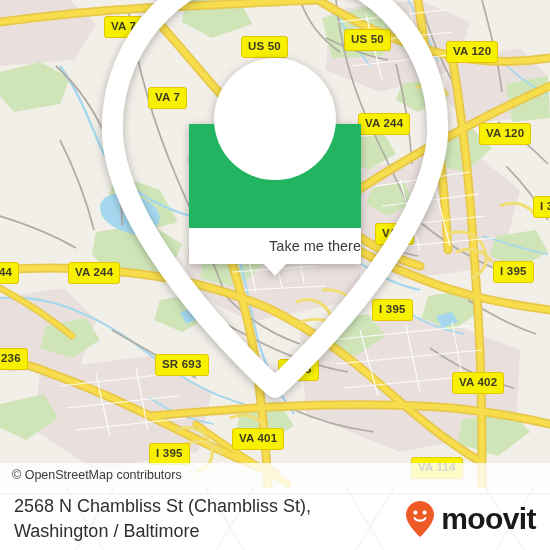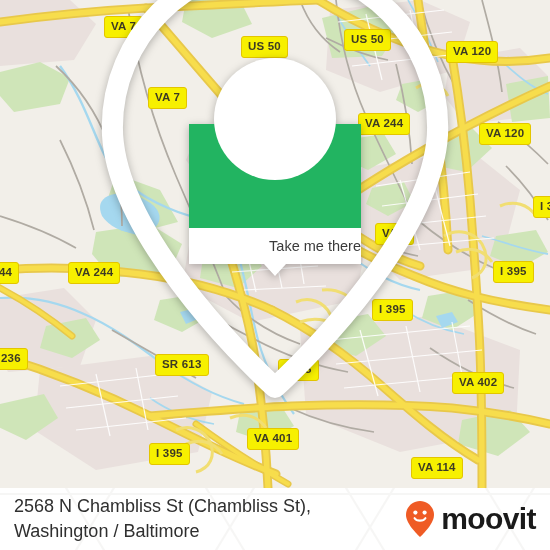--- a/index.html
+++ b/index.html
@@ -308,43 +308,44 @@
         <div class="shield" style="left: 148px; top: 87px;">VA 7</div>
         <div class="shield" style="left: 358px; top: 113px;">VA 244</div>
         <div class="shield" style="left: 479px; top: 123px;">VA 120</div>
         <div class="shield" style="left: 533px; top: 196px;">I 3</div>
         <div class="shield" style="left: 375px; top: 223px;">VA 7</div>
         <div class="shield" style="left: 493px; top: 261px;">I 395</div>
         <div class="shield" style="left: 68px; top: 262px;">VA 244</div>
         <div class="shield" style="left: -8px; top: 262px;">44</div>
         <div class="shield" style="left: 372px; top: 299px;">I 395</div>
         <div class="shield" style="left: -6px; top: 348px;">236</div>
-        <div class="shield" style="left: 155px; top: 354px;">SR 613</div>
+        <div class="shield" style="left: 155px; top: 354px;">SR 693</div>
         <div class="shield" style="left: 278px; top: 359px;">I 395</div>
         <div class="shield" style="left: 452px; top: 372px;">VA 402</div>
         <div class="shield" style="left: 149px; top: 443px;">I 395</div>
-        <div class="shield" style="left: 247px; top: 428px;">VA 401</div>
+        <div class="shield" style="left: 232px; top: 428px;">VA 401</div>
         <div class="shield" style="left: 411px; top: 457px;">VA 114</div>
       </div>
 
     <div id="popup">
       <div id="popup-head">
         <span>
           <svg width="52" height="60" viewBox="0 0 52 60" xmlns="http://www.w3.org/2000/svg">
             <path d="M26 4 C15 4 6 13 6 24 C6 38 26 56 26 56 C26 56 46 38 46 24 C46 13 37 4 26 4 Z" fill="none" stroke="#ffffff" stroke-width="2.6" stroke-linejoin="round"></path>
             <circle cx="26" cy="23" r="7.5" fill="#ffffff"></circle>
           </svg>
         </span>
       </div>
       <div id="popup-body">
         <span id="popup-label">Take me there</span>
         <span id="popup-tail"></span>
       </div>
     </div>
 
+    <div id="attribution">© OpenStreetMap contributors</div>
   </div>
 
   <div id="footer">
     <svg id="footer-watermark" viewBox="0 0 550 62" xmlns="http://www.w3.org/2000/svg">
       <g fill="none" stroke="#efeeec" stroke-width="2.2">
         <path d="M60,-10 L110,72"></path>
         <path d="M120,-10 L70,72"></path>
         <path d="M200,-10 L250,72"></path>
         <path d="M260,-10 L210,72"></path>
         <path d="M340,-10 L390,72"></path>

